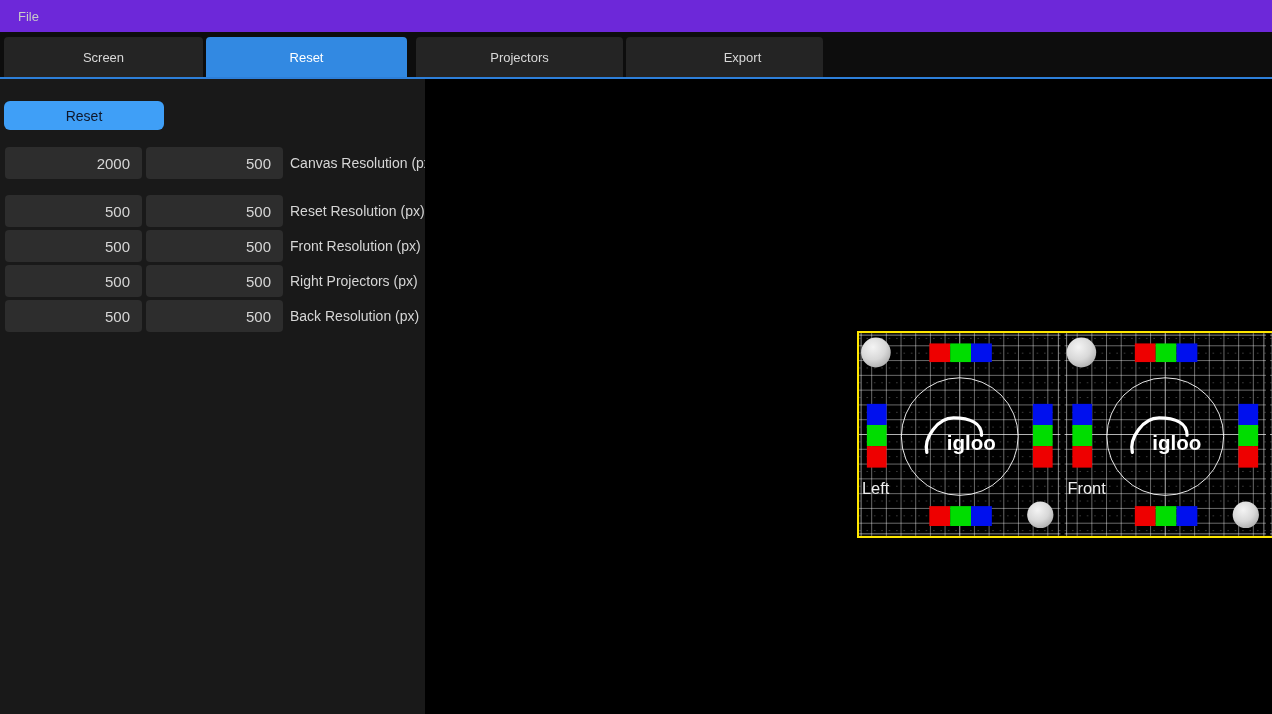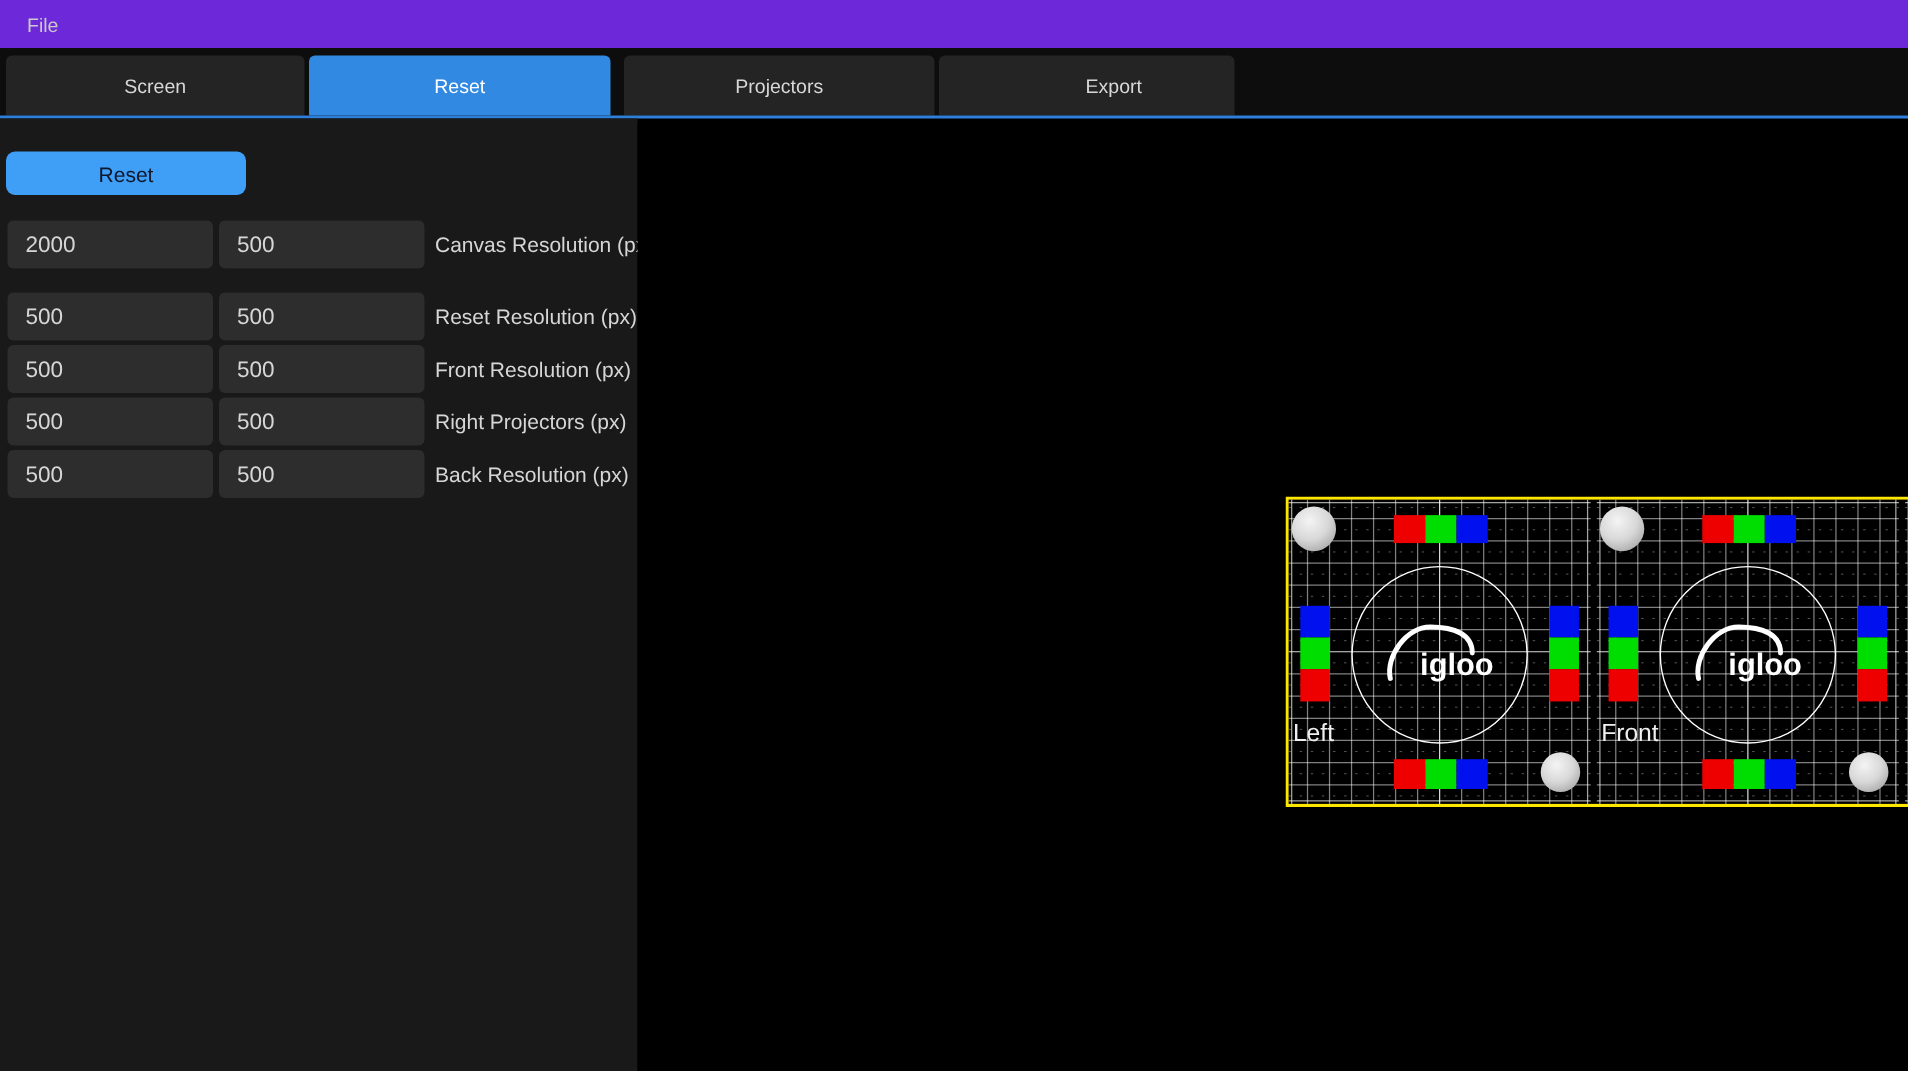--- a/index.html
+++ b/index.html
@@ -25,21 +25,21 @@
   
   .sidebar { position:absolute; left:0; top:79px; width:425px; height:635px;
              background:#191919; }
   .reset-btn { position:absolute; left:4px; top:22px; width:160px; height:29px;
                border:none; border-radius:6px; color:#0f172a; font-size:14px;
                font-family:Liberation Sans, sans-serif; cursor:pointer; }
   .res-row { position:absolute; left:0; width:425px; height:32px; }
   .res-row input { position:absolute; top:0; height:32px; width:137px;
                    background:#2d2d2d; border:none; border-radius:4px;
                    color:#d6d6d6; font-size:15px; padding:0 12px;
-                   font-family:"Liberation Sans", sans-serif; }
+                   font-family:"Liberation Sans", sans-serif;text-align:right; }
   .res-row input.w { left:5px; } .res-row input.h { left:146px; }
   .res-row .row-label { position:absolute; left:290px; top:0; height:32px;
                         line-height:32px; color:#d6d6d6; font-size:14px;
                         white-space:nowrap; }
 
   
   .main { position:absolute; left:425px; top:83px; width:847px; height:635px;
           background:#000; }
   .canvas-svg { position:absolute; left:432px; top:248px; width:822px; height:207px; }
 </style>

